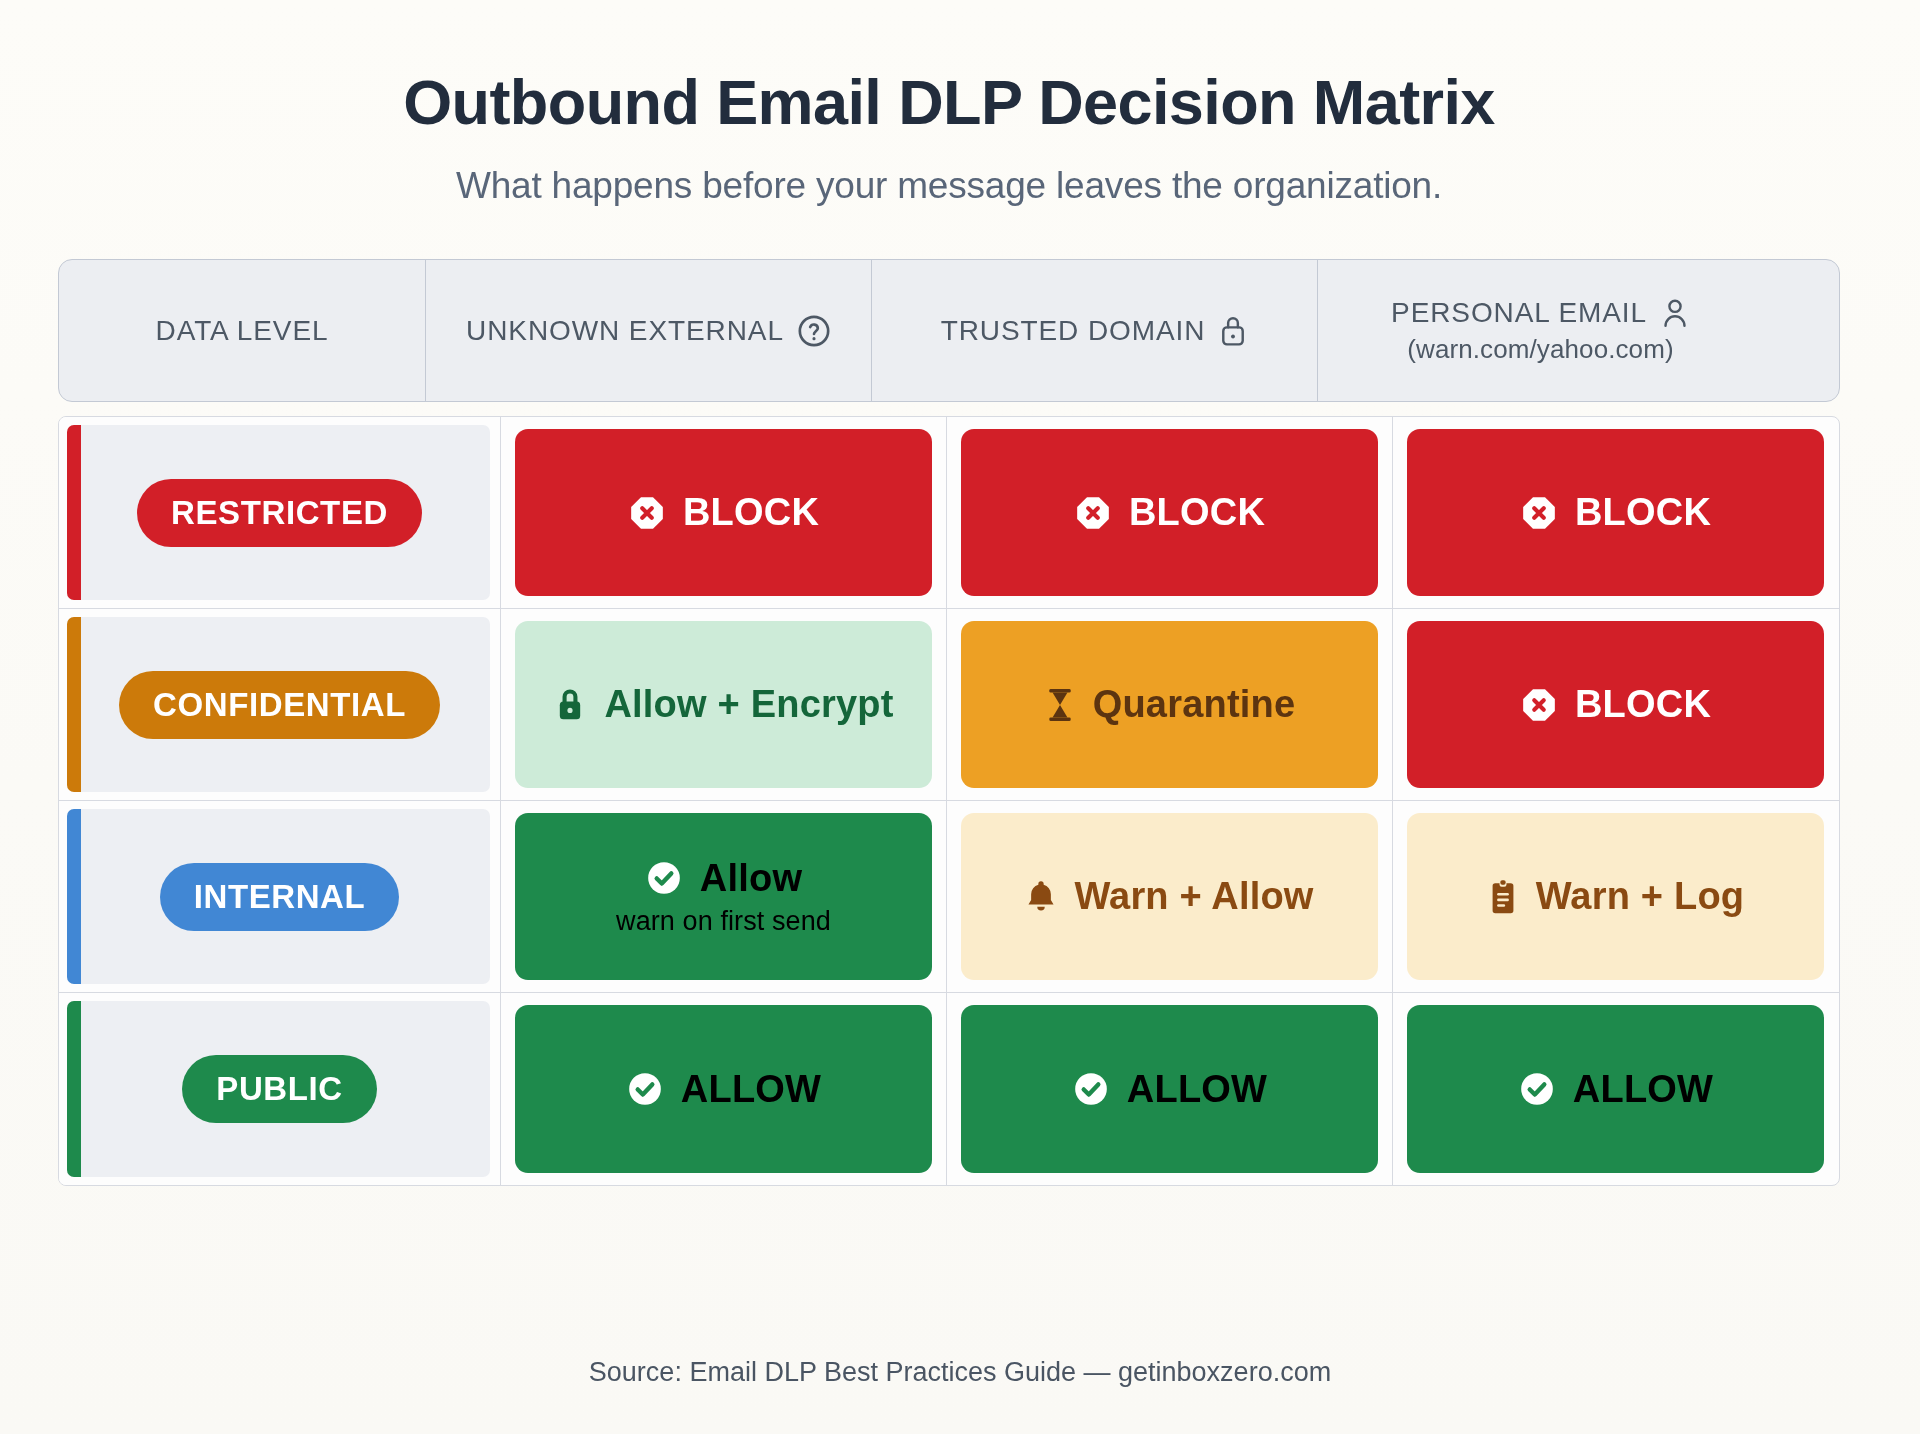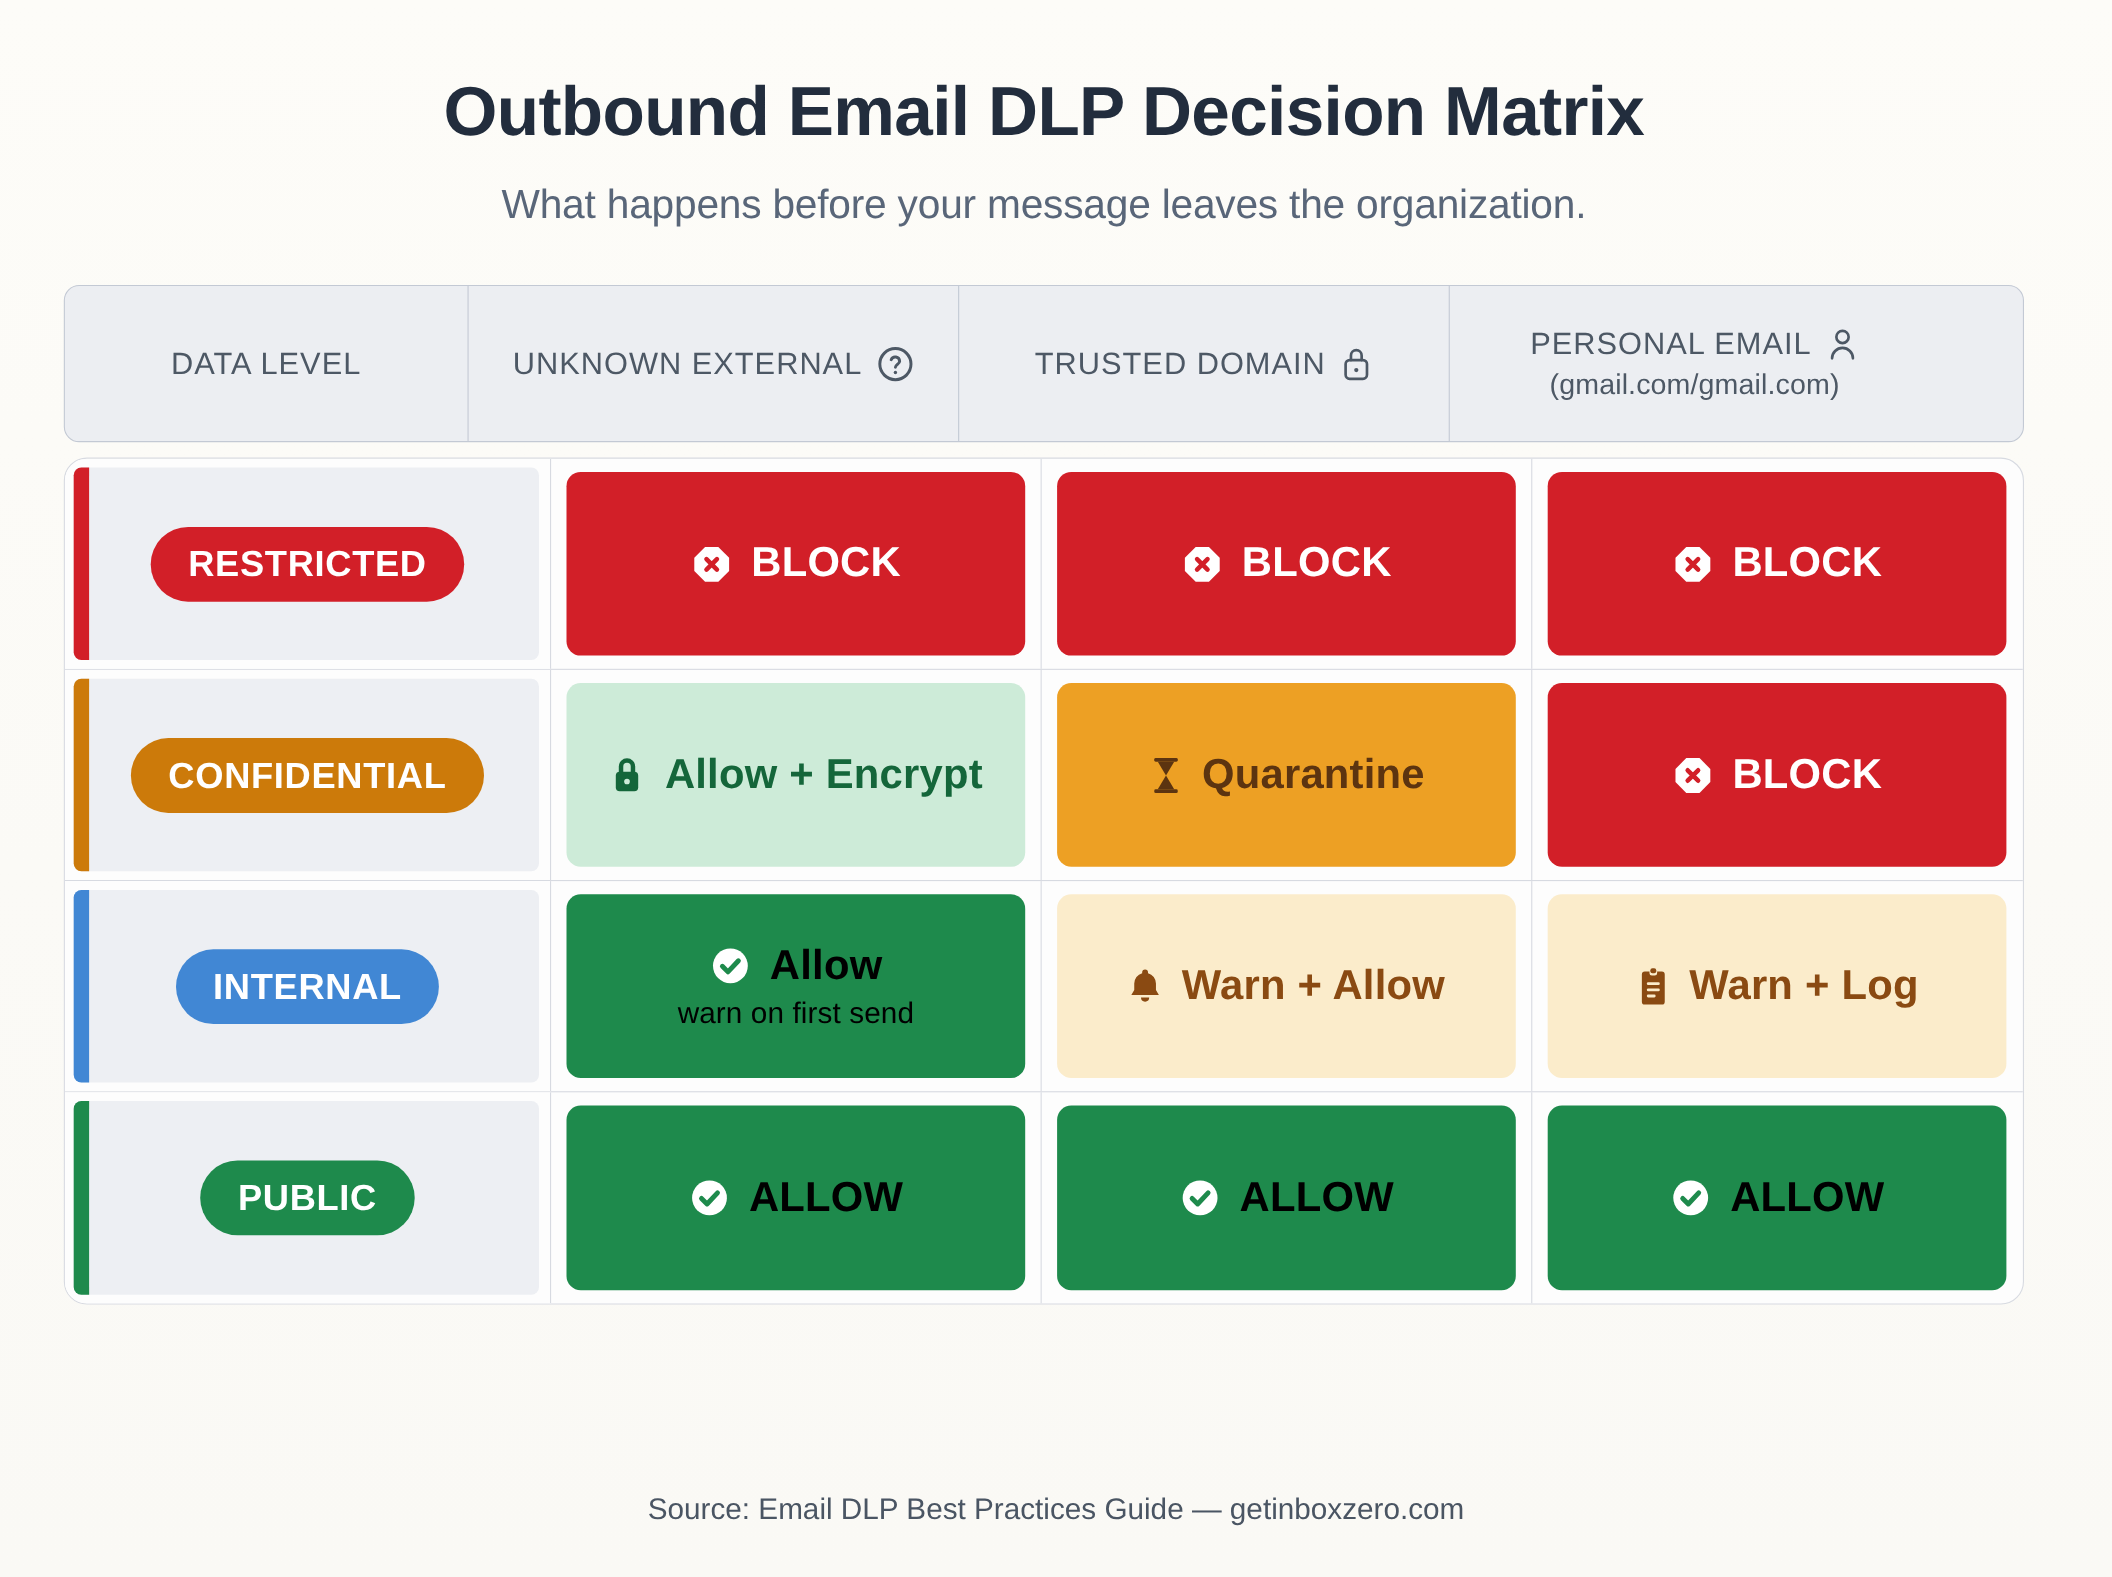--- a/index.html
+++ b/index.html
@@ -77,21 +77,21 @@
     font-size: 26px;
     color: #4d5865;
     margin-top: 4px;
     letter-spacing: 0.1px;
   }
   .head-icon { display: inline-flex; align-items: center; }
 
   .body-box {
     margin-top: 14px;
     border: 1.5px solid #d7dae1;
-    border-radius: 21px;
+    border-radius: 8px;
     background: #fdfdfd;
     overflow: hidden;
     text-align: center;
   }
   .row {
     display: flex;
     border-bottom: 1.5px solid #d7dae1;
     height: 192px;
   }
   .row:last-child { border-bottom: none; }
@@ -223,21 +223,21 @@
       <div class="head-cell c3">
         <div class="head-label">
           <span>PERSONAL EMAIL</span>
           <span class="head-icon">
             <svg width="30" height="34" viewBox="0 0 24 28" fill="none" stroke="#4d5865" stroke-width="2">
               <circle cx="12" cy="8.5" r="4.6"></circle>
               <path d="M4.2 24.5a7.8 7.8 0 0 1 15.6 0" stroke-linecap="round"></path>
             </svg>
           </span>
         </div>
-        <div class="head-sub">(gmail.com/gmail.com)</div>
+        <div class="head-sub">(warn.com/yahoo.com)</div>
       </div>
     </div>
 
     <div class="body-box">
 
       <div class="row">
         <div class="level-cell">
           <div class="level-inner"></div>
           <div class="accent" style="background:#d21f28"></div>
           <span class="pill" style="background:#d21f28">RESTRICTED</span>

